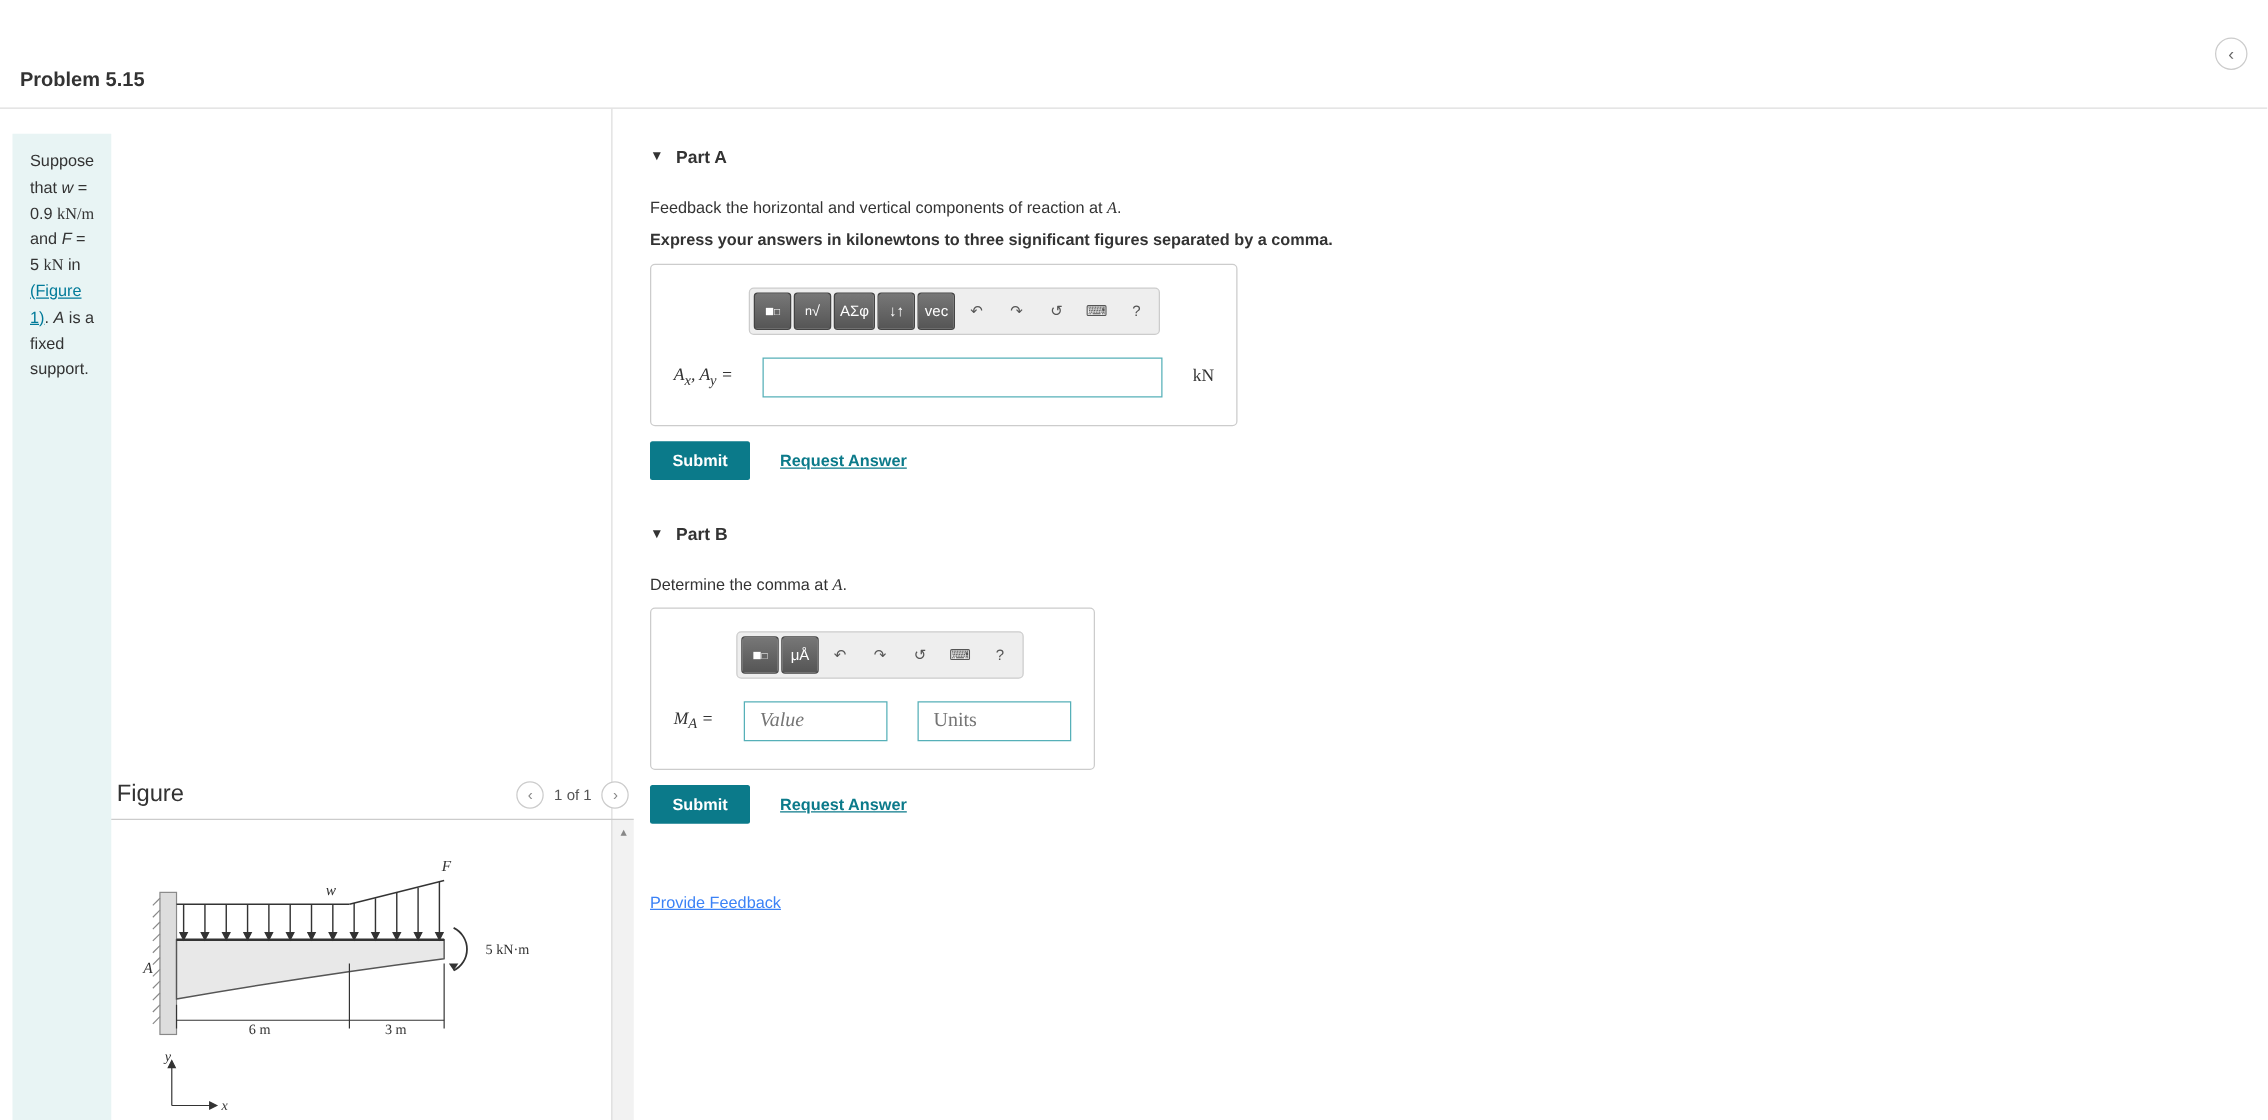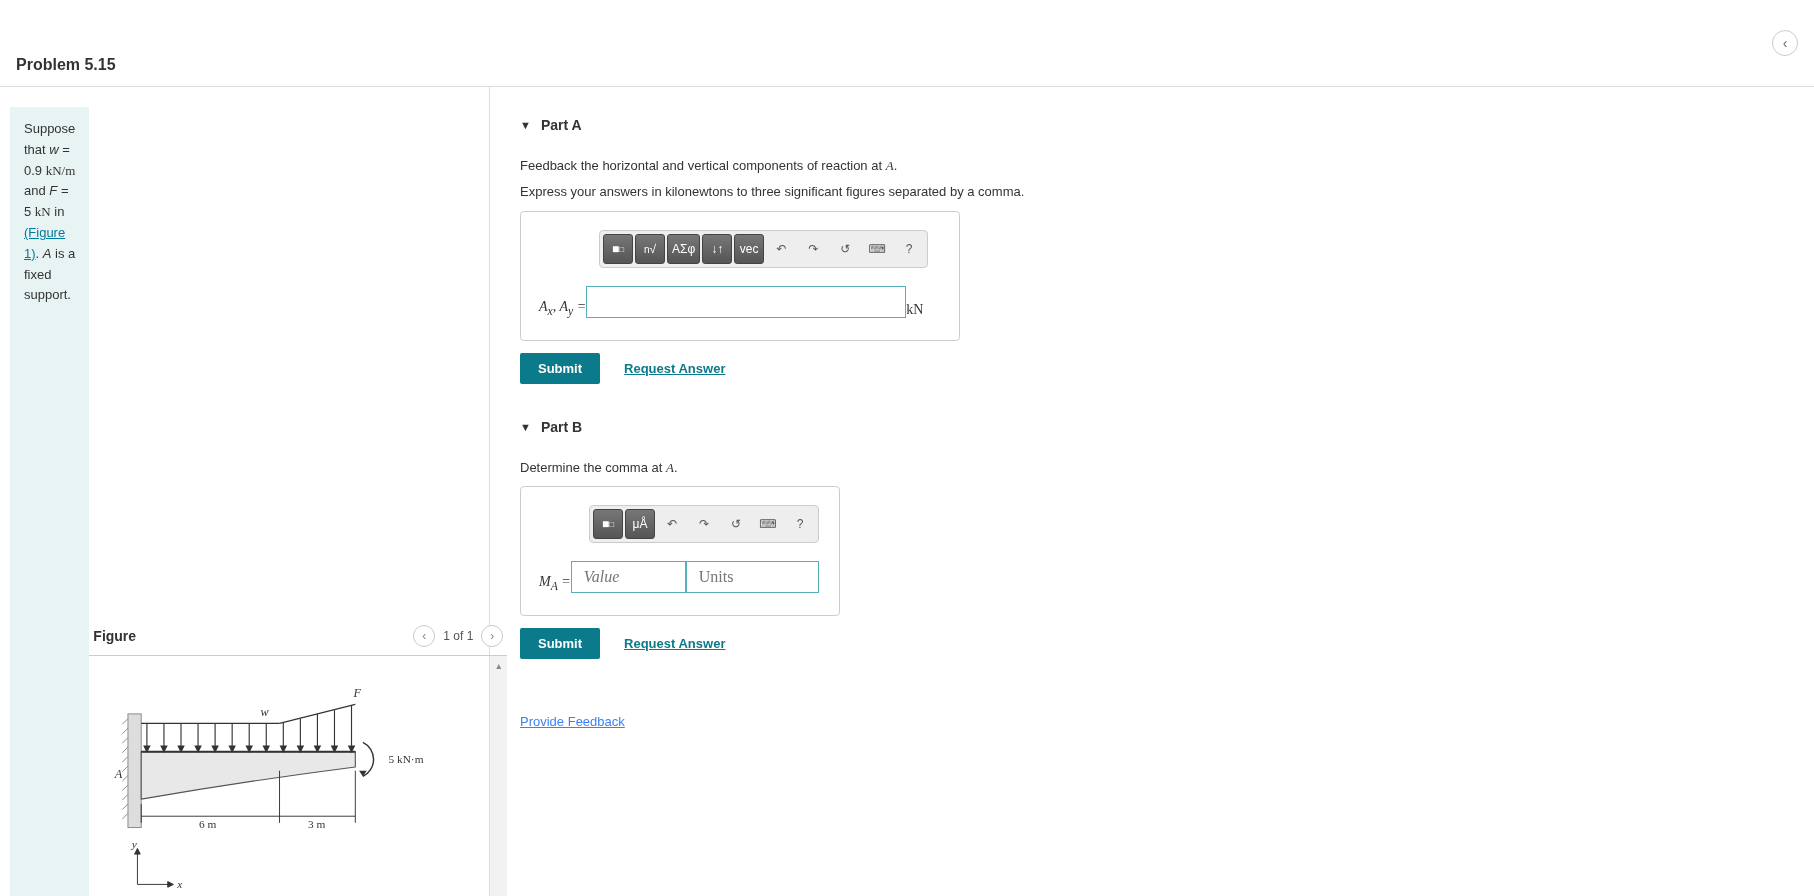--- a/index.html
+++ b/index.html
@@ -6,44 +6,44 @@
 body { font-family: Arial, Helvetica, sans-serif; font-size: 13px; color: #333; background: #fff; }
 .header { padding: 12px 16px; border-bottom: 1px solid #ddd; display: flex; justify-content: space-between; align-items: center; }
 .header h1 { font-size: 16px; font-weight: bold; margin-top: 44px; }
 .carousel-btn { width: 26px; height: 26px; border: 1px solid #ccc; border-radius: 50%; background: #fff; display: flex; align-items: center; justify-content: center; cursor: pointer; color: #666; font-size: 14px; }
 .main { display: flex; height: calc(100vh - 50px); }
 .left-panel { width: 490px; border-right: 1px solid #ddd; padding: 20px 10px 10px 10px; display: flex; flex-direction: row; }
 .info-box { background: #e8f4f4; padding: 12px 14px; font-size: 13px; line-height: 1.6; }
 .info-box .link { color: #007a99; text-decoration: underline; cursor: pointer; }
 .figure-section { margin-top: auto; }
 .figure-header { display: flex; justify-content: space-between; align-items: center; border-bottom: 1px solid #ccc; padding: 8px 4px; }
-.figure-header h3 { font-size: 14px; font-weight: bold; }
+.figure-header h3 { font-size: 19px; font-weight: normal; }
 .pager { display: flex; align-items: center; gap: 8px; font-size: 12px; color: #555; }
 .pager-btn { width: 22px; height: 22px; border: 1px solid #ccc; border-radius: 50%; background: #fff; display: flex; align-items: center; justify-content: center; cursor: pointer; color: #888; font-size: 12px; }
 .figure-body { display: flex; }
 .figure-img { flex: 1; padding: 20px; }
 .scroll-col { width: 18px; background: #f2f2f2; border-left: 1px solid #ddd; display: flex; flex-direction: column; align-items: center; justify-content: space-between; padding: 4px 0; }
 .scroll-arrow { color: #888; font-size: 10px; cursor: pointer; }
 .right-panel { flex: 1; padding: 30px 20px 20px 30px; }
 .part { margin-bottom: 35px; }
 .part-header { display: flex; align-items: center; gap: 10px; margin-bottom: 25px; cursor: pointer; }
 .part-header .tri { font-size: 11px; }
 .part-header .title { font-weight: bold; font-size: 14px; }
 .part-question { font-size: 13px; margin-bottom: 10px; }
-.part-instruct { font-size: 13px; font-weight: normal; margin-bottom: 12px; }
+.part-instruct { font-size: 13px; font-weight: bold; margin-bottom: 12px; }
 .answer-box { border: 1px solid #ccc; border-radius: 4px; padding: 18px 18px 22px 18px; display: inline-block; min-width: 440px; margin-bottom: 12px; }
 .toolbar { display: inline-flex; align-items: center; gap: 2px; background: #eee; border: 1px solid #ccc; border-radius: 4px; padding: 3px; margin-bottom: 18px; margin-left: 60px; }
 .tool-btn { min-width: 30px; height: 30px; background: linear-gradient(#777,#555); color: #fff; border: 1px solid #444; border-radius: 3px; display: flex; align-items: center; justify-content: center; font-size: 12px; cursor: pointer; padding: 0 4px; }
 .tool-btn.light { background: none; color: #555; border: none; }
-.input-row { display: flex; align-items: flex-end; gap: 0; }
+.input-row { display: flex; align-items: center; gap: 24px; }
 .input-label { font-family: 'Times New Roman', serif; font-style: italic; font-size: 14px; white-space: nowrap; }
 .answer-input { height: 32px; border: 1px solid #56b0b8; padding: 0 12px; font-size: 14px; }
 .answer-input.wide { width: 320px; }
 .answer-input.val { width: 115px; font-family: 'Times New Roman', serif; font-style: italic; font-size: 16px; color: #888; }
-.answer-input.unit { width: 133px; font-family: 'Times New Roman', serif; font-size: 16px; color: #888; }
+.answer-input.unit { width: 123px; font-family: 'Times New Roman', serif; font-size: 16px; color: #888; }
 .unit-label { font-family: 'Times New Roman', serif; font-size: 14px; }
 .action-row { display: flex; align-items: center; gap: 24px; }
 .submit-btn { background: #0b7a8a; color: #fff; border: none; padding: 8px 18px; font-size: 13px; font-weight: bold; cursor: pointer; border-radius: 2px; }
 .link-btn { color: #0b7a8a; text-decoration: underline; font-size: 13px; cursor: pointer; font-weight: bold; }
 .feedback-link { color: #3b82f6; text-decoration: underline; font-size: 13px; cursor: pointer; margin-top: 20px; display: inline-block; }
 svg { display: block; }
 </style>
 </head>
 <body>
 

